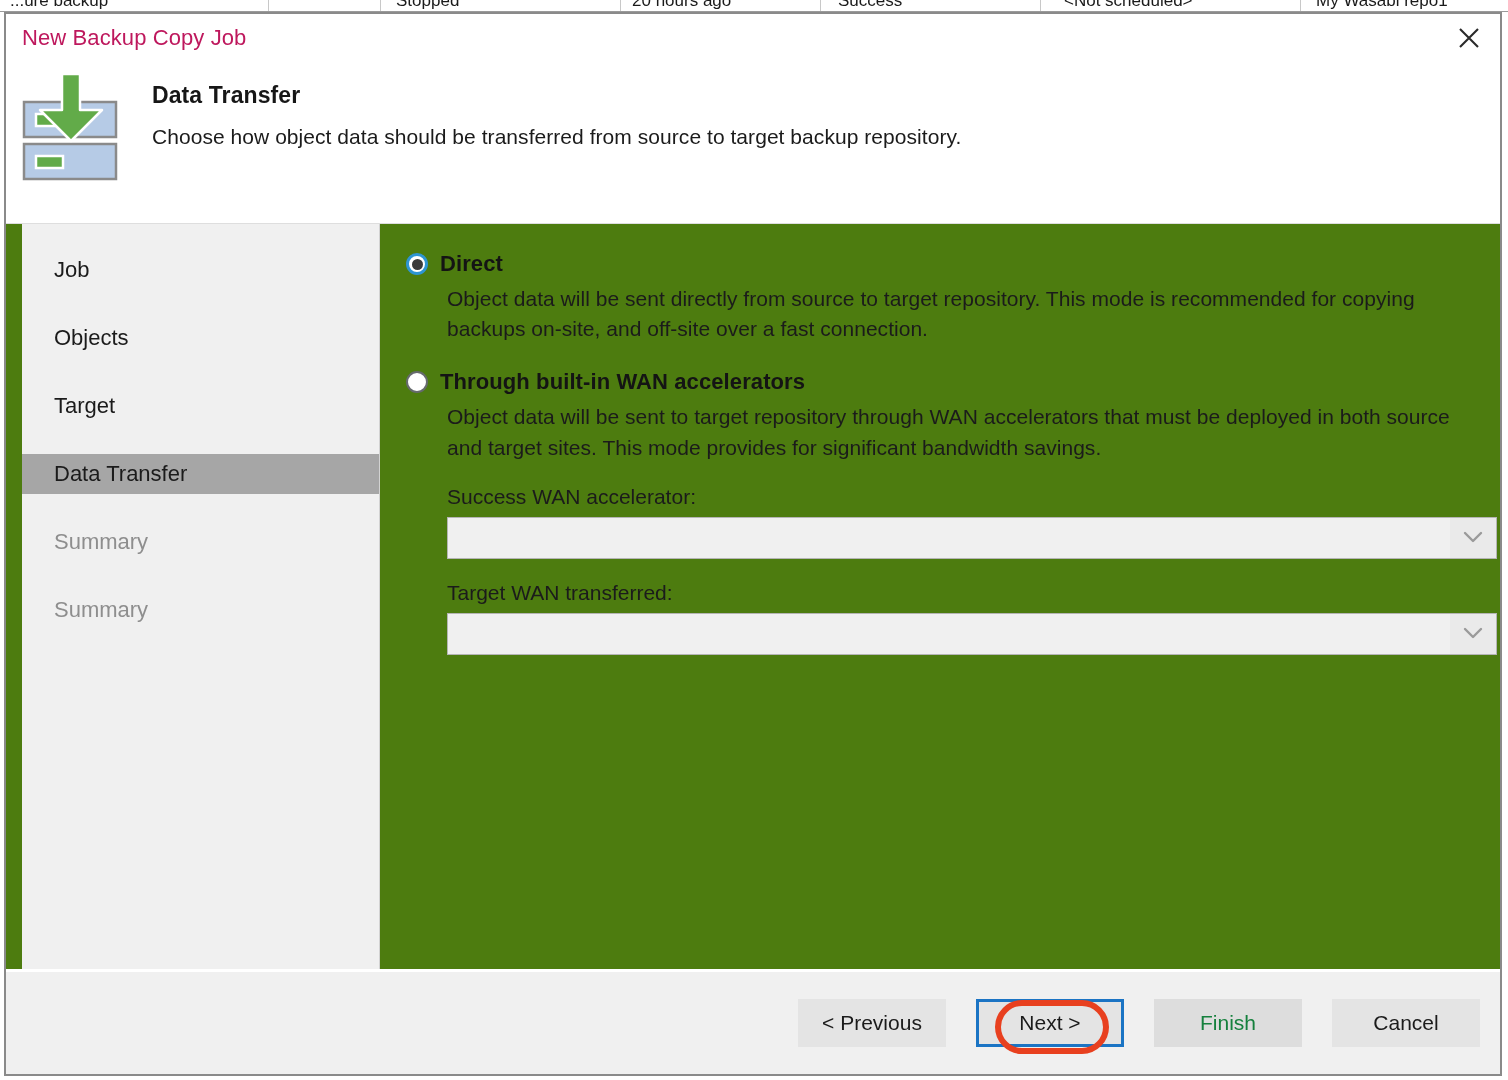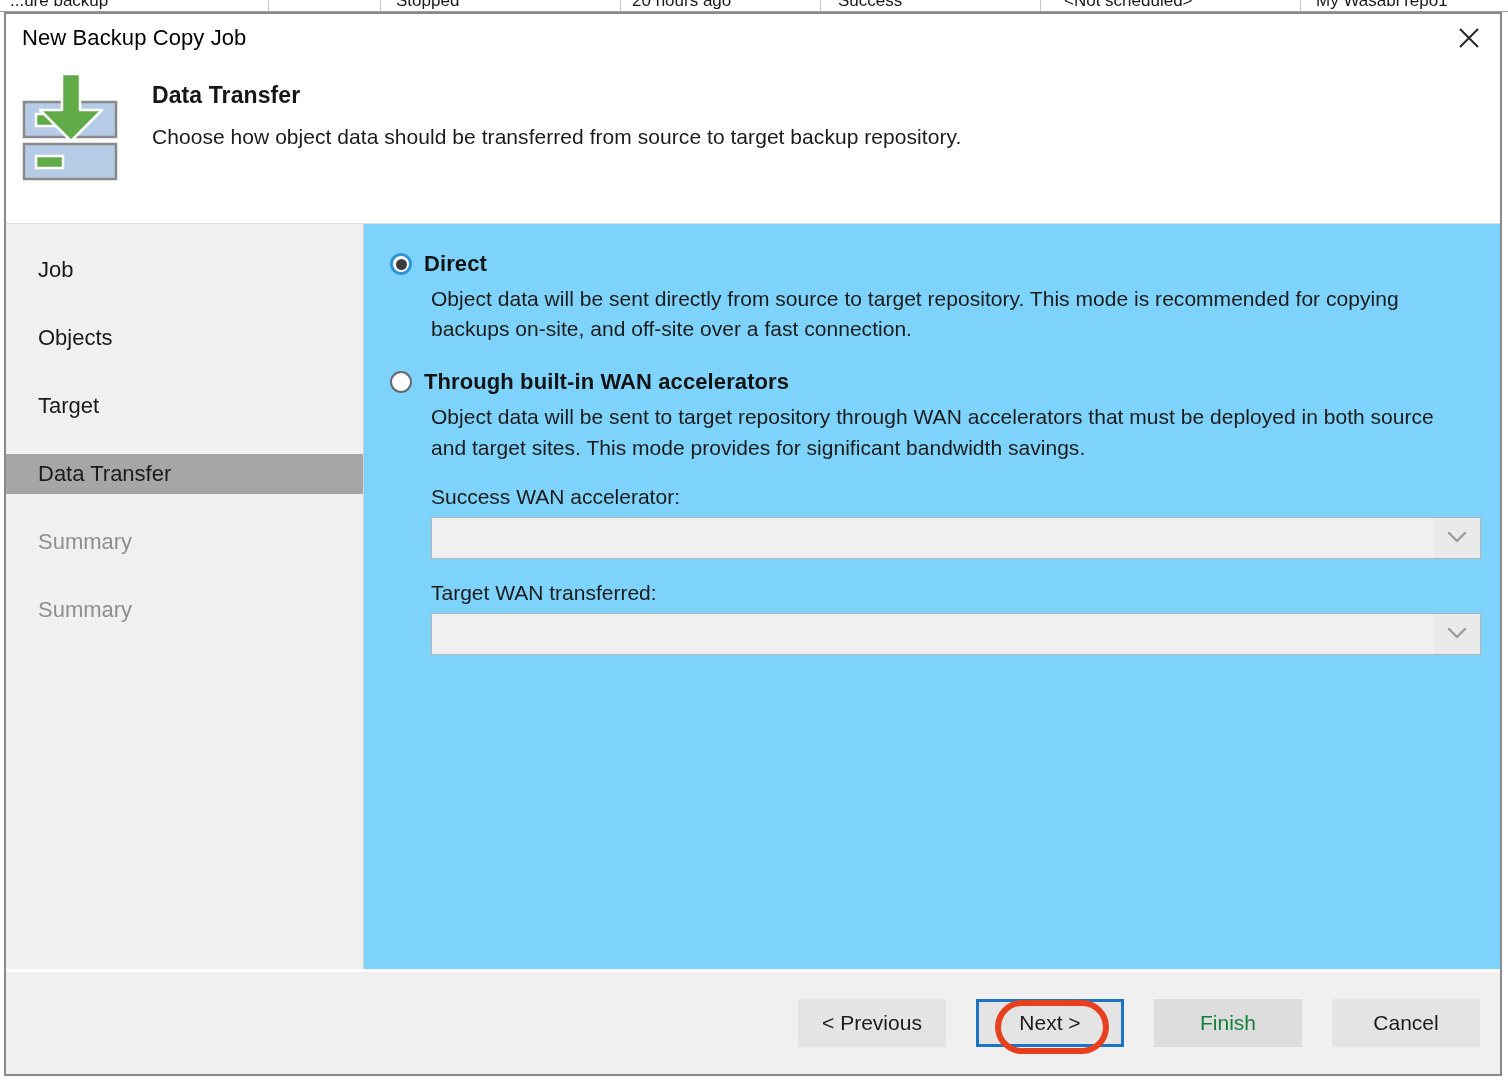--- a/index.html
+++ b/index.html
@@ -62,21 +62,21 @@
     height: 48px;
     background: #ffffff;
     position: relative;
     flex: 0 0 auto;
   }
   .title-text {
     position: absolute;
     left: 16px;
     top: 11px;
     font-size: 22px;
-    color: #000000;
+    color: #be185d;
     letter-spacing: 0.1px;
   }
   .close-btn {
     position: absolute;
     right: 0px;
     top: 0px;
     width: 62px;
     height: 48px;
     display: flex;
     align-items: center;
@@ -125,23 +125,24 @@
     left: 0; bottom: 0;
     width: 100%;
     height: 1px;
     background: #dedede;
   }
 
   
   .body {
     flex: 1 1 auto;
     display: flex;
-    background: #7dd3fc;
+    background: #4d7c0f;
     min-height: 0;
     position: relative;
+    padding-left: 16px;
   }
   .sidebar {
     width: 358px;
     flex: 0 0 auto;
     padding-top: 26px;
     border-right: 1px solid #d2d2d2;
     box-sizing: border-box;
     background: #f0f0f0;
   }
   .side-item {

